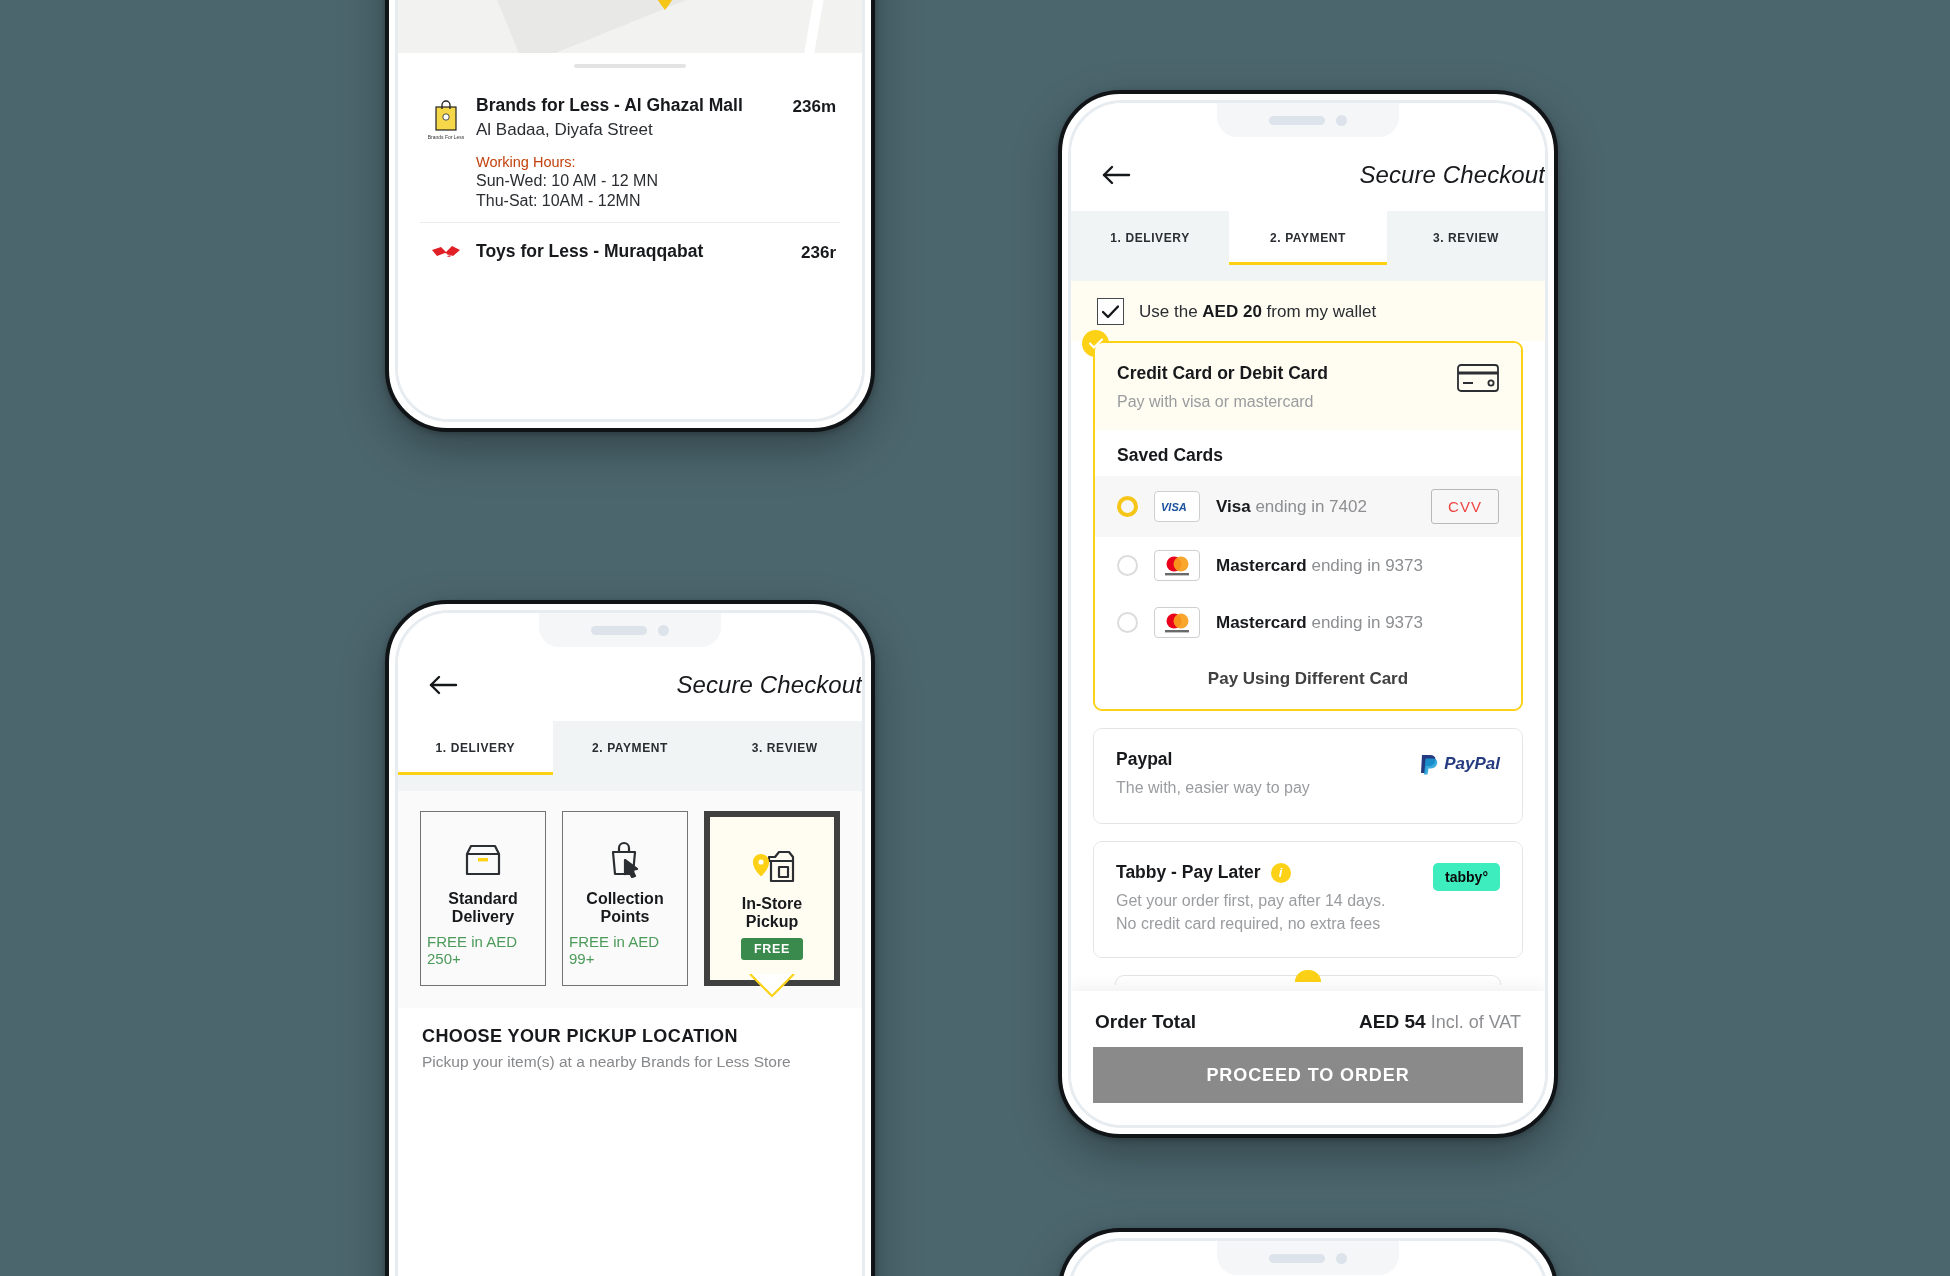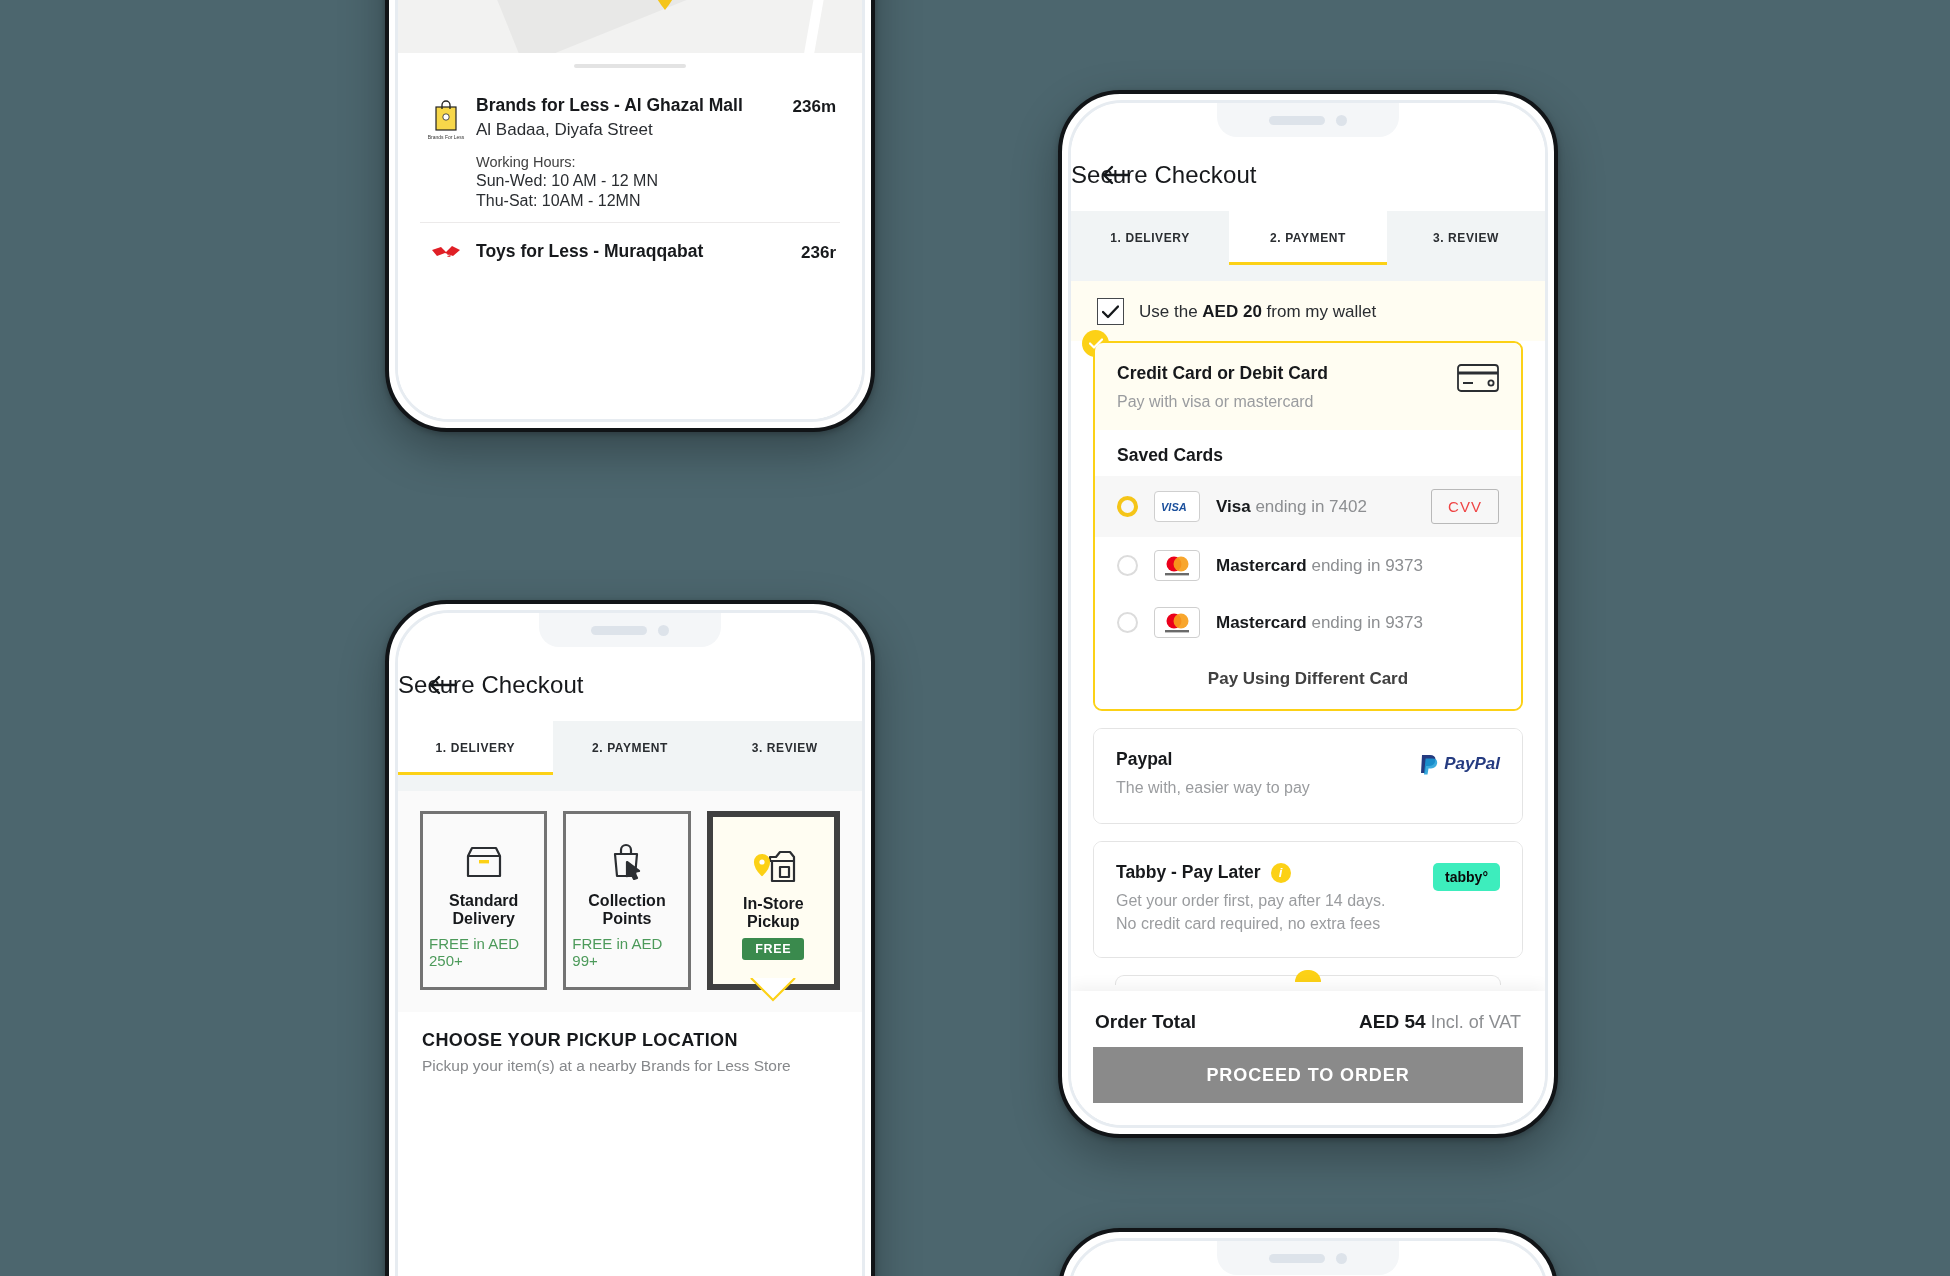--- a/index.html
+++ b/index.html
@@ -48,22 +48,22 @@
 
   .sidebtn { position: absolute; background: #15181b; border-radius: 3px; }
 
   
   .appbar {
     height: 72px; display: flex; align-items: center;
     padding: 0 26px; background: #fff; position: relative;
   }
   .back-arrow { width: 38px; height: 38px; display: flex; align-items: center; justify-content: center; cursor: pointer; }
   .appbar .title {
-    position: absolute; left: 0; right: 0; text-align: left;
-    font-size: 24px; color: #17191c; letter-spacing: .1px;
+    position: absolute; left: 0; right: 0; text-align: right;
+    font-size: 24px; color: #17191c; letter-spacing: .1px; font-style: italic;
   }
   .tabs { display: flex; background: #f1f4f5; height: 54px; }
   .tab {
     flex: 1; display: flex; align-items: center; justify-content: center;
     font-size: 12px; font-weight: bold; letter-spacing: .6px; color: #2a2d31;
     position: relative; background: #f1f4f5; cursor: pointer;
   }
   .tab.active { background: #fff; }
   .tab.active::after {
     content: ""; position: absolute; left: 0; right: 0; bottom: 0;
@@ -78,29 +78,29 @@
   .pin { position: absolute; width: 34px; height: 46px; }
 
   
   .handle { height: 26px; background: #fff; display: flex; align-items: center; justify-content: center; }
   .handle i { width: 112px; height: 4px; background: #e3e3e3; border-radius: 3px; display: block; }
   .store { display: flex; padding: 16px 26px 12px 22px; background: #fff; }
   .store .logo { width: 52px; flex: 0 0 52px; display: flex; flex-direction: column; align-items: center; padding-top: 3px; }
   .store .body { flex: 1; padding-left: 4px; }
   .store .nm { font-size: 17.5px; font-weight: bold; color: #17191c; }
   .store .addr { font-size: 17px; color: #2a2d31; margin-top: 4px; }
-  .store .wh-t { font-size: 14.5px; color: #404040; margin-top: 14px; }
+  .store .wh-t { font-size: 14.5px; color: #c2410c; margin-top: 14px; }
   .store .wh { font-size: 16px; color: #2a2d31; margin-top: 2px; }
   .store .dist { font-size: 17px; font-weight: bold; color: #17191c; padding-top: 2px; }
   .divider { height: 1px; background: #eceaea; margin: 0 22px; }
 
   
   .optwrap { background: #fafafa; padding: 20px 22px 22px; display: flex; gap: 16px; position: relative; }
   .opt {
-    flex: 1; background: #fafafa; border: 3px solid #737373;
+    flex: 1; background: #fafafa; border: 1px solid #737373;
     display: flex; flex-direction: column; align-items: center;
     padding: 20px 6px 18px; position: relative; cursor: pointer;
   }
   .opt.sel { border: 6px solid #404040; background: #fffdf2; }
   .opt .oi { height: 46px; display: flex; align-items: flex-end; }
   .opt .on { font-size: 16px; font-weight: bold; color: #17191c; margin-top: 12px; text-align: center; }
   .opt .osub { font-size: 15px; color: #4c9a5a; margin-top: 7px; }
   .opt .badge { margin-top: 7px; background: #3a8a4d; color: #fff; font-size: 12.5px; font-weight: bold; letter-spacing: .7px; padding: 4px 13px; border-radius: 3px; }
   .opt .beak { position: absolute; left: 50%; transform: translateX(-50%); bottom: -22px; }
 

